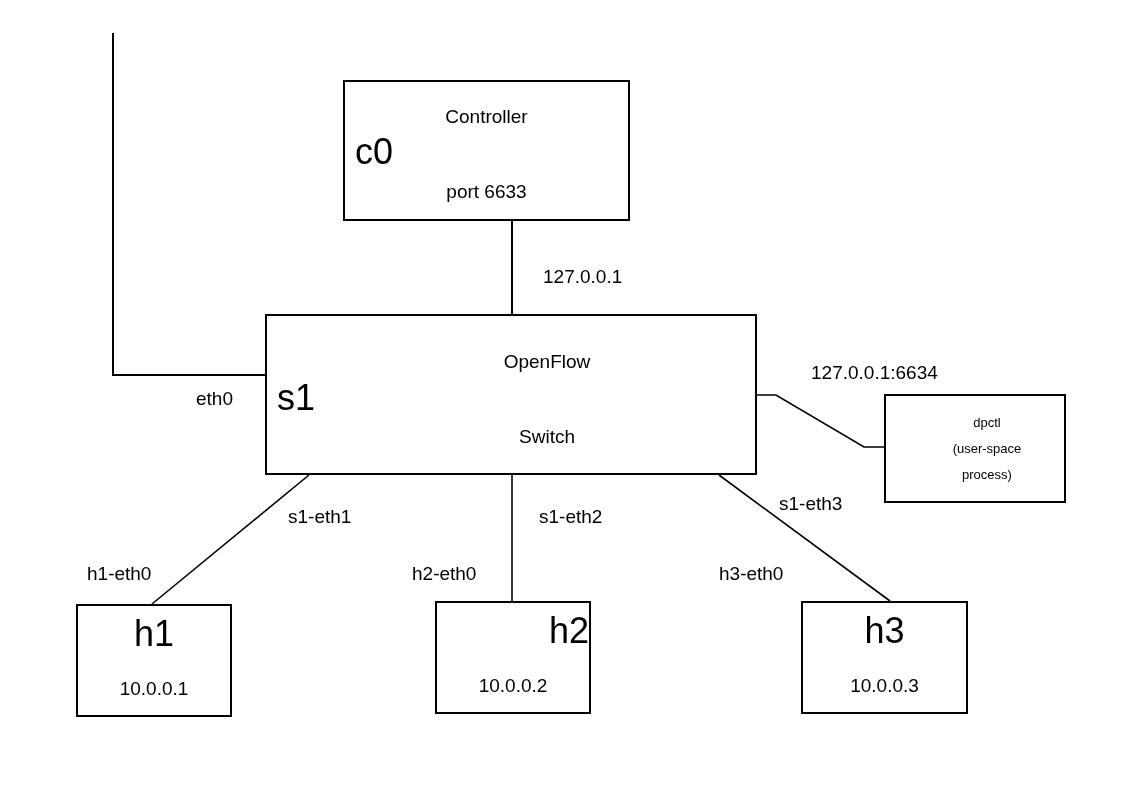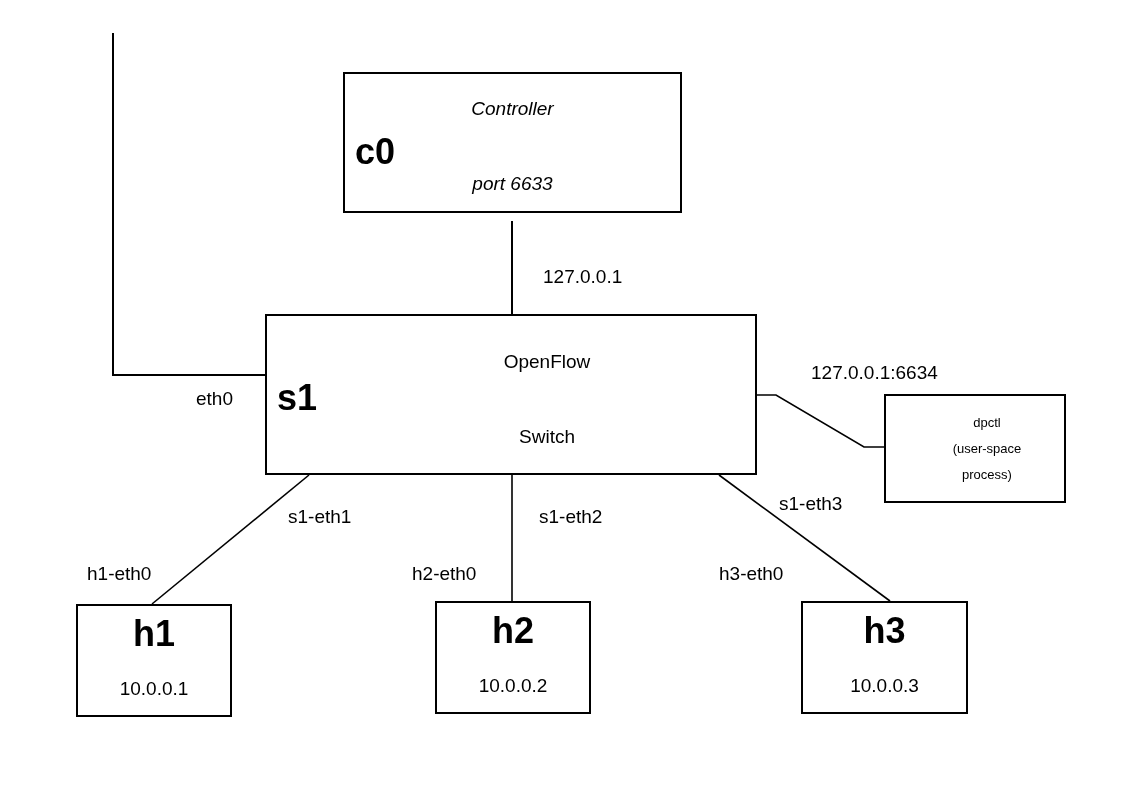--- a/index.html
+++ b/index.html
@@ -24,21 +24,21 @@
     height: 794px;
   }
   .node-box {
     position: absolute;
     border: 2px solid #000000;
     background: #ffffff;
     box-sizing: border-box;
   }
   .node-id {
     position: absolute;
-    font-weight: bold;
+    font-weight: normal;
     color: #000000;
     white-space: nowrap;
   }
   .node-line {
     position: absolute;
     width: 100%;
     text-align: center;
     white-space: nowrap;
     font-size: 19px;
     color: #000000;
@@ -73,21 +73,21 @@
 
     <polyline points="757,395 776,395 864,447 884,447" fill="none" stroke="#000000" stroke-width="1.6"></polyline>
 
     <line x1="309" y1="475" x2="152" y2="604" stroke="#000000" stroke-width="1.6"></line>
 
     <line x1="512" y1="475" x2="512" y2="601" stroke="#000000" stroke-width="1.6"></line>
 
     <line x1="719" y1="475" x2="890" y2="601" stroke="#000000" stroke-width="1.6"></line>
   </svg>
 
-  <div class="node-box" style="left:343px; top:72px; width:339px; height:141px;font-style:italic;">
+  <div class="node-box" style="left:343px; top:80px; width:287px; height:141px;">
     <div class="node-line" style="top:24px;">Controller</div>
     <div class="node-line" style="top:99px;">port  6633</div>
   </div>
   <div class="node-id" style="left:355px; top:131px; font-size:36px;">c0</div>
 
   <div class="node-box" style="left:265px; top:314px; width:492px; height:161px;padding-left:36px;">
     <div class="node-line" style="top:35px;">OpenFlow</div>
     <div class="node-line" style="top:110px;">Switch</div>
   </div>
   <div class="node-id" style="left:277px; top:377px; font-size:36px;">s1</div>
@@ -97,21 +97,21 @@
     <div class="dpctl-text" style="top:40px;">(user-space</div>
     <div class="dpctl-text" style="top:66px;">process)</div>
   </div>
 
   <div class="node-box" style="left:76px; top:604px; width:156px; height:113px;">
     <div class="node-id" style="left:0; top:7px; width:100%; text-align:center; font-size:36px;">h1</div>
     <div class="node-line" style="top:72px;">10.0.0.1</div>
   </div>
 
   <div class="node-box" style="left:435px; top:601px; width:156px; height:113px;">
-    <div class="node-id" style="left:0; top:7px; width:100%; text-align:center; font-size:36px;">h2</div>
+    <div class="node-id" style="left:0; top:7px; width:100%; text-align:right; font-size:36px;">h2</div>
     <div class="node-line" style="top:72px;">10.0.0.2</div>
   </div>
 
   <div class="node-box" style="left:801px; top:601px; width:167px; height:113px;">
     <div class="node-id" style="left:0; top:7px; width:100%; text-align:center; font-size:36px;">h3</div>
     <div class="node-line" style="top:72px;">10.0.0.3</div>
   </div>
 
   <div class="edge-label" style="left:543px; top:266px;">127.0.0.1</div>
 

